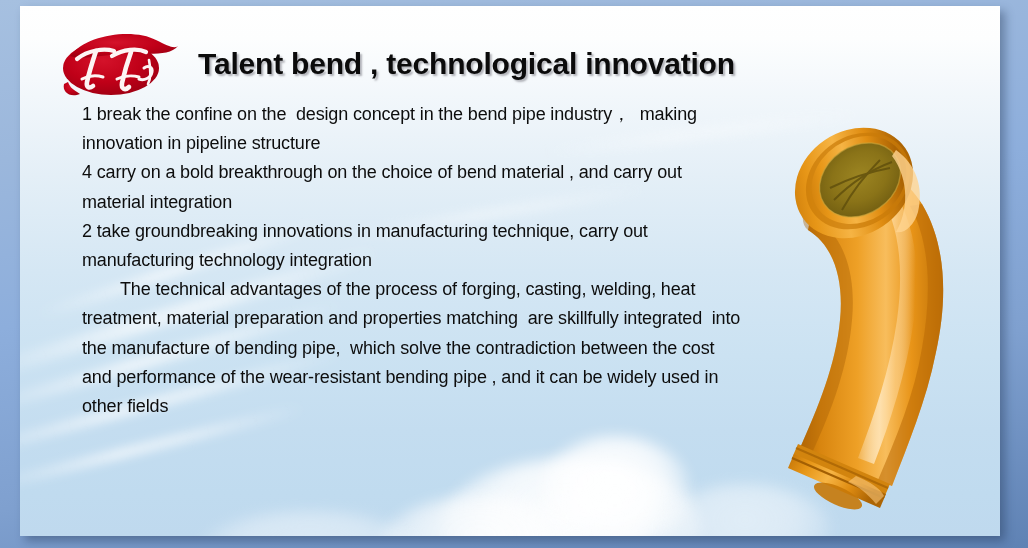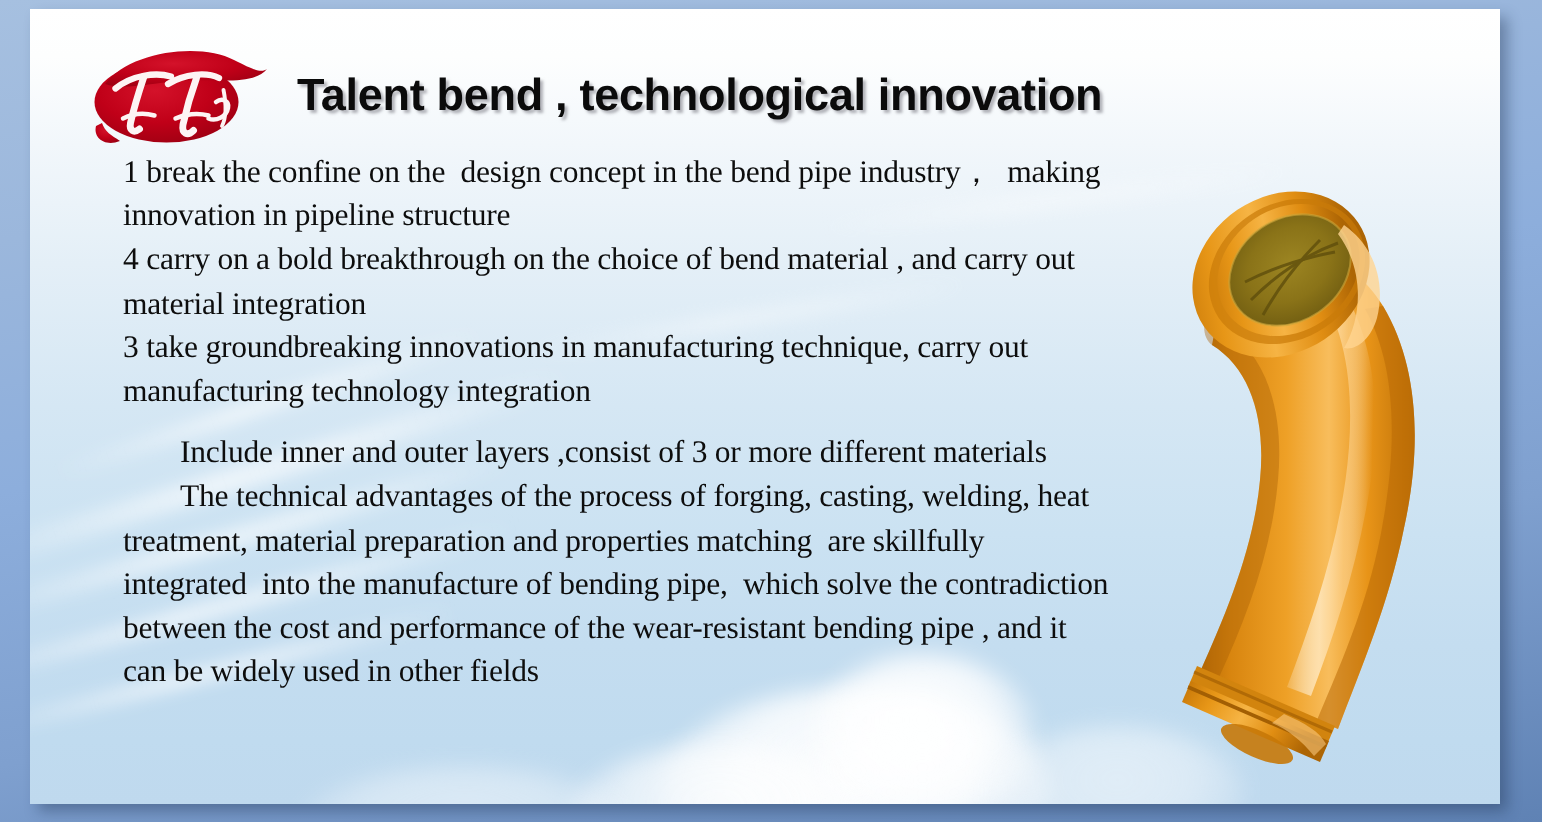--- a/index.html
+++ b/index.html
@@ -112,25 +112,24 @@
     white-space: nowrap;
     text-shadow: 2px 2px 2px rgba(120,120,130,0.55);
   }
 
   
   #body-copy {
     position: absolute;
     left: 62px;
     top: 94px;
     width: 660px;
-    font-size: 21px;
+    font-size: 18px;
     line-height: 29.2px;
     color: #0d0d0d;
     letter-spacing: -0.15px;
-    font-family: Liberation Serif, serif;
   }
   #body-copy p { margin: 0; white-space: pre-wrap; }
   #body-copy p.gap { margin-top: 12px; }
   .ind { display:inline-block; width:38px; }
 
   
   #pipe-wrap {
     position: absolute;
     left: 718px;
     top: 86px;
@@ -188,22 +187,21 @@
           </g>
         </svg>
       </div>
 
       <div id="slide-title">Talent bend , technological innovation</div>
     </div>
 
     <div id="body-copy">
       <p>1 break the confine on the  design concept in the bend pipe industry，  making innovation in pipeline structure</p>
       <p>4 carry on a bold breakthrough on the choice of bend material , and carry out material integration</p>
-      <p>3 take groundbreaking innovations in manufacturing technique, carry out manufacturing technology integration</p>
-      <p class="gap"><span class="ind"></span><span>Include inner and outer layers ,consist of 3 or more different materials</span></p>
+      <p>2 take groundbreaking innovations in manufacturing technique, carry out manufacturing technology integration</p>
       <p><span class="ind"></span><span>The technical advantages of the process of forging, casting, welding, heat treatment, material preparation and properties matching  are skillfully integrated  into the manufacture of bending pipe,  which solve the contradiction between the cost and performance of the wear-resistant bending pipe , and it can be widely used in other fields</span></p>
     </div>
 
     <div id="pipe-wrap">
       <svg viewBox="0 0 250 420" xmlns="http://www.w3.org/2000/svg">
         <defs>
           <linearGradient id="bodyg" x1="0" y1="0" x2="1" y2="0.2">
             <stop offset="0%" stop-color="#c87708"></stop>
             <stop offset="12%" stop-color="#df8d10"></stop>
             <stop offset="34%" stop-color="#f0a62c"></stop>

